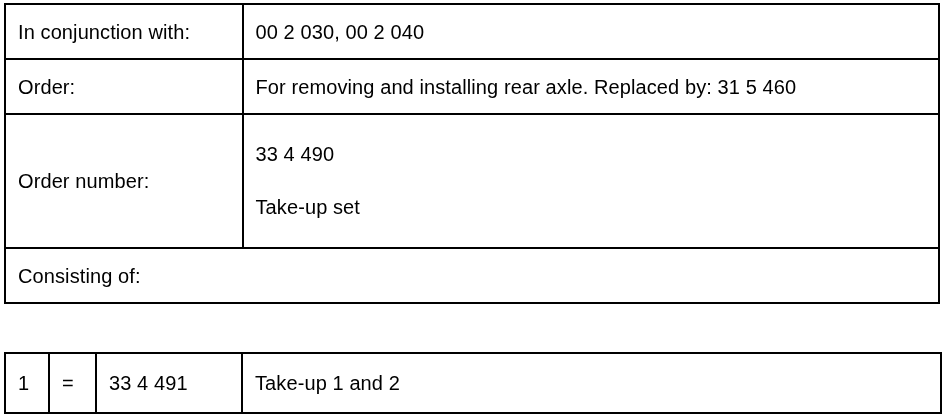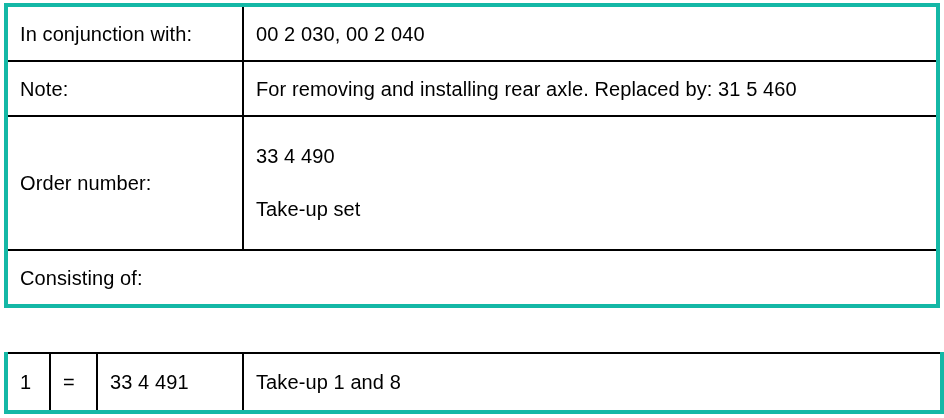--- a/index.html
+++ b/index.html
@@ -23,21 +23,21 @@
     box-sizing: border-box;
   }
 
   table.spec-table {
     position: absolute;
     left: 4px;
     top: 3px;
     width: 936px;
     border-collapse: collapse;
     table-layout: fixed;
-    border: 4px solid #14b8a6;
+    border: 2px solid #14b8a6;
     background: #ffffff;
   }
 
   table.spec-table td {
     border: 2px solid #000000;
     padding: 0 0 0 12px;
     vertical-align: middle;
     font-size: 20px;
     line-height: 26px;
     letter-spacing: 0.1px;
@@ -81,21 +81,21 @@
       <col class="c-value">
     </colgroup>
     <tbody>
 
       <tr class="row-std">
         <td class="label-cell">In conjunction with:</td>
         <td class="value-cell">00 2 030, 00 2 040</td>
       </tr>
 
       <tr class="row-std">
-        <td class="label-cell">Note:</td>
+        <td class="label-cell">Order:</td>
         <td class="value-cell">For removing and installing rear axle. Replaced by: 31 5 460</td>
       </tr>
 
 
 
       <tr class="row-order">
         <td class="label-cell">Order number:</td>
         <td class="value-cell">
           <span class="two-line">33 4 490</span>
           <span class="two-line">Take-up set</span>
@@ -114,18 +114,18 @@
       <col class="c-qty">
       <col class="c-eq">
       <col class="c-part">
       <col class="c-desc">
     </colgroup>
     <tbody>
       <tr class="row-item">
         <td class="qty-cell">1</td>
         <td class="eq-cell">=</td>
         <td class="part-cell">33 4 491</td>
-        <td class="value-cell">Take-up 1 and 8</td>
+        <td class="value-cell">Take-up 1 and 2</td>
       </tr>
     </tbody>
   </table>
 
 </div>
 
 </body></html>

